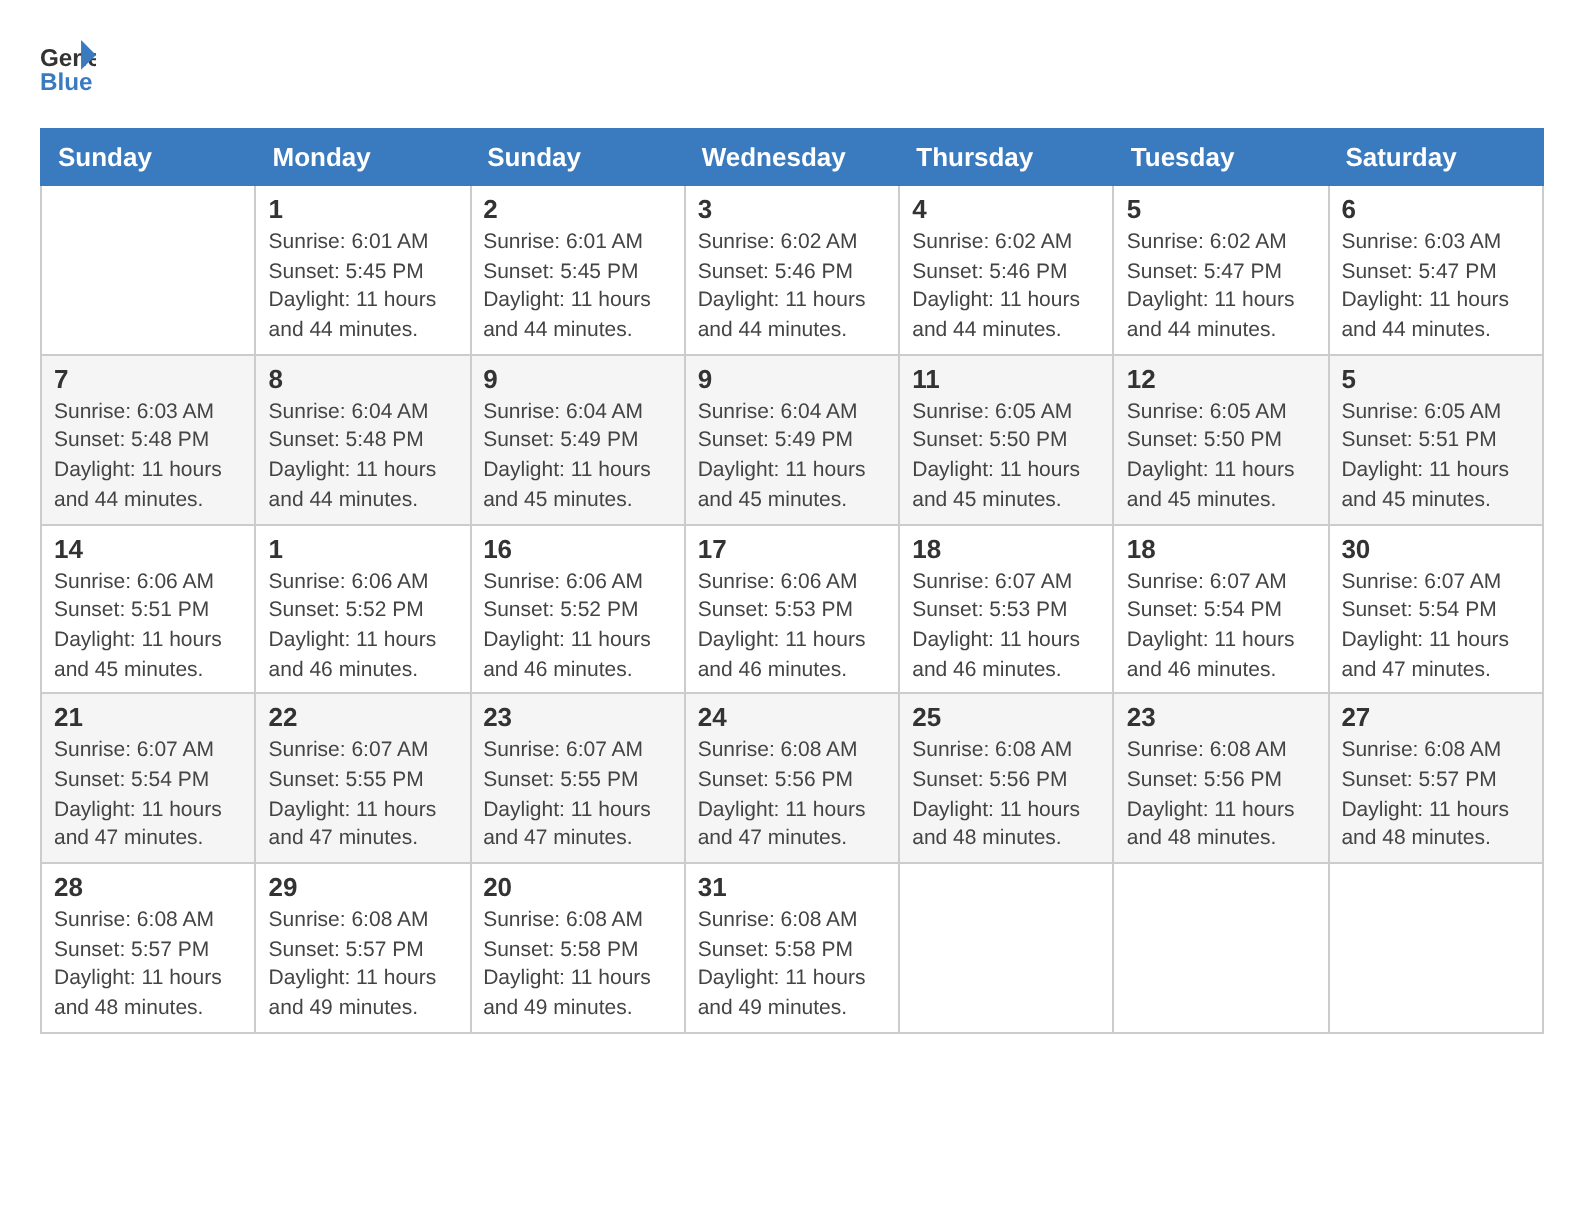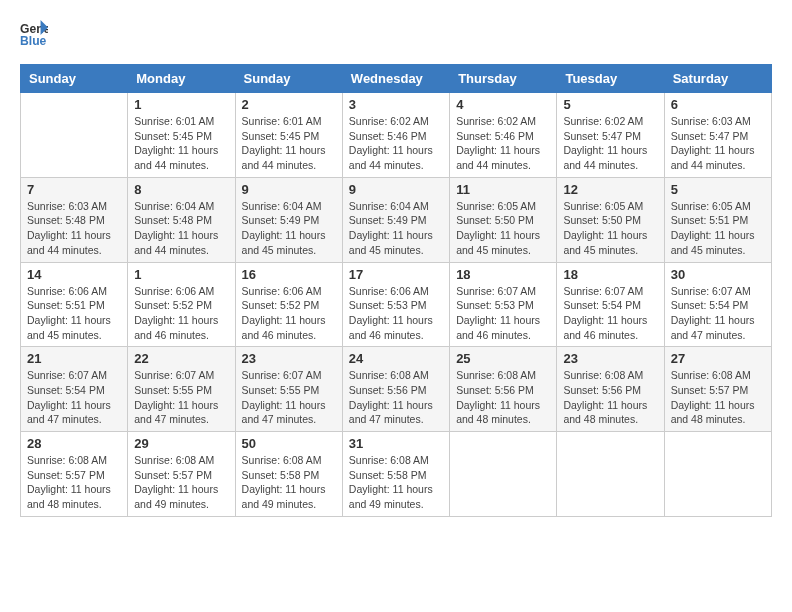--- a/index.html
+++ b/index.html
@@ -233,21 +233,21 @@
       <tr>
         <td>
           <div class="day-number">28</div>
           <div class="day-info">Sunrise: 6:08 AM<br>Sunset: 5:57 PM<br>Daylight: 11 hours and 48 minutes.</div>
         </td>
         <td>
           <div class="day-number">29</div>
           <div class="day-info">Sunrise: 6:08 AM<br>Sunset: 5:57 PM<br>Daylight: 11 hours and 49 minutes.</div>
         </td>
         <td>
-          <div class="day-number">50</div>
+          <div class="day-number">20</div>
           <div class="day-info">Sunrise: 6:08 AM<br>Sunset: 5:58 PM<br>Daylight: 11 hours and 49 minutes.</div>
         </td>
         <td>
           <div class="day-number">31</div>
           <div class="day-info">Sunrise: 6:08 AM<br>Sunset: 5:58 PM<br>Daylight: 11 hours and 49 minutes.</div>
         </td>
         <td class="empty-cell"></td>
         <td class="empty-cell"></td>
         <td class="empty-cell"></td>
       </tr>

